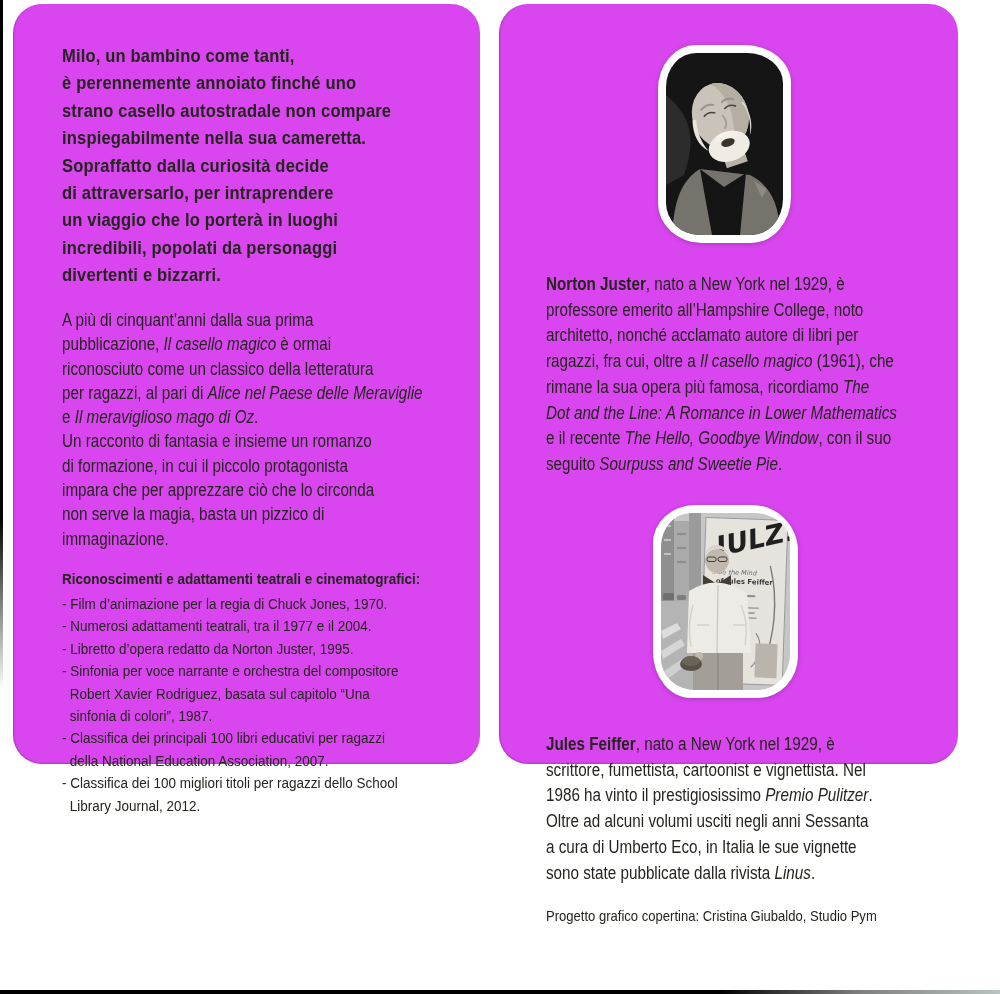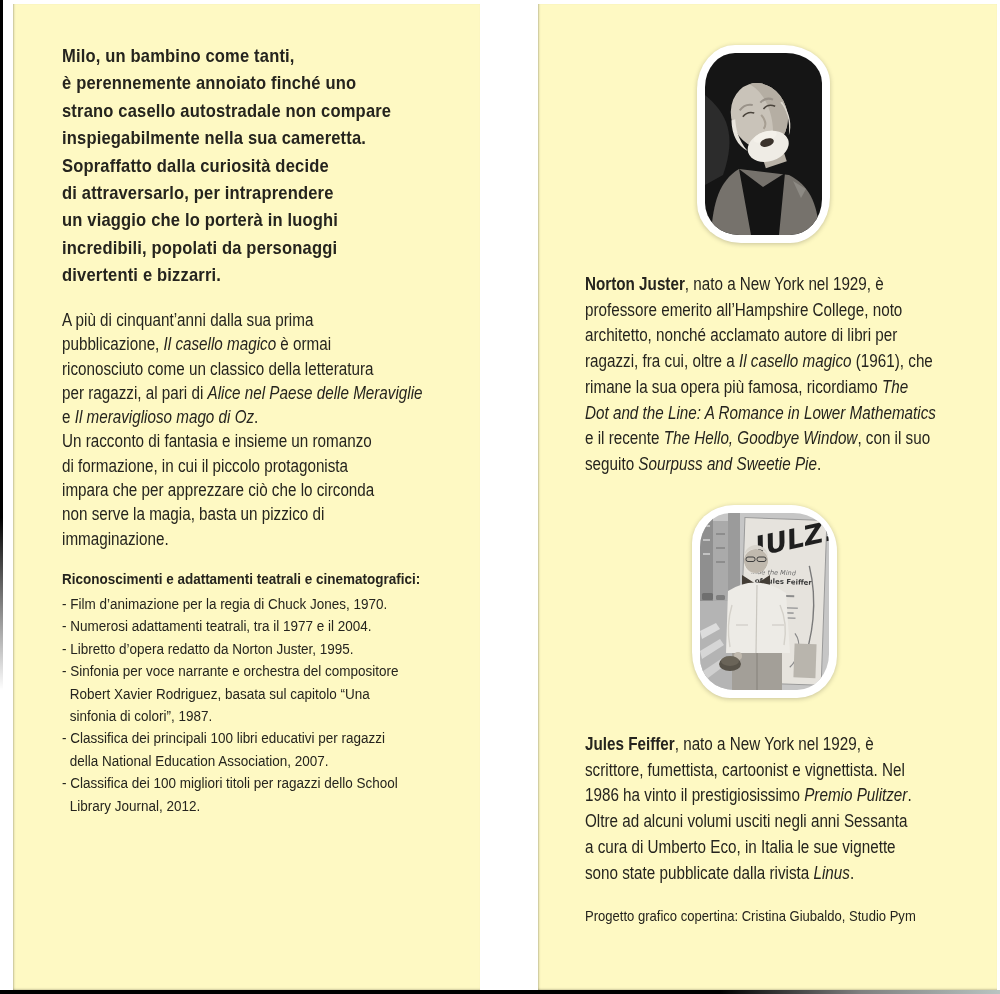--- a/index.html
+++ b/index.html
@@ -1,25 +1,26 @@
 <!DOCTYPE html>
 <html lang="it"><head>
 <meta charset="utf-8">
 <style>
   html,body { margin:0; padding:0; background:#ffffff; }
   .page {
     position:relative; width:1000px; height:994px; background:#ffffff;
     font-family:"Liberation Sans", sans-serif; color:#25241e; overflow:hidden;
   }
   .panel {
-    position:absolute; top:4px; height:986px; background:#fef9c3;
+    position:absolute; top:4px; height:760px; background:#d946ef;
     box-shadow: inset 2px 0 2px -1px rgba(0,0,0,0.22), inset 0 -2px 2px -1px rgba(0,0,0,0.18);
+    border-radius: 29px;
   }
   .panel-left  { left:13px;  width:467px; }
-  .panel-right { left:538px; width:459px; }
+  .panel-right { left:499px; width:459px; }
 
   .tx { position:absolute; transform:scaleX(0.87); transform-origin:0 0; white-space:nowrap; }
 
   .synopsis     { left:49px; top:38px;  font-size:19px; font-weight:bold; line-height:27.4px; letter-spacing:0.2px; }
   .history      { left:49px; top:304px; font-size:17.5px; line-height:24.3px; }
   .awards-title { left:49px; top:566px; font-size:15.5px; font-weight:bold; }
   .awards       { left:49px; top:589px; font-size:15.5px; line-height:22.4px; }
   .awards .cont { padding-left:9px; }
 
   .bio          { left:47px; font-size:17.5px; line-height:25.7px; }

